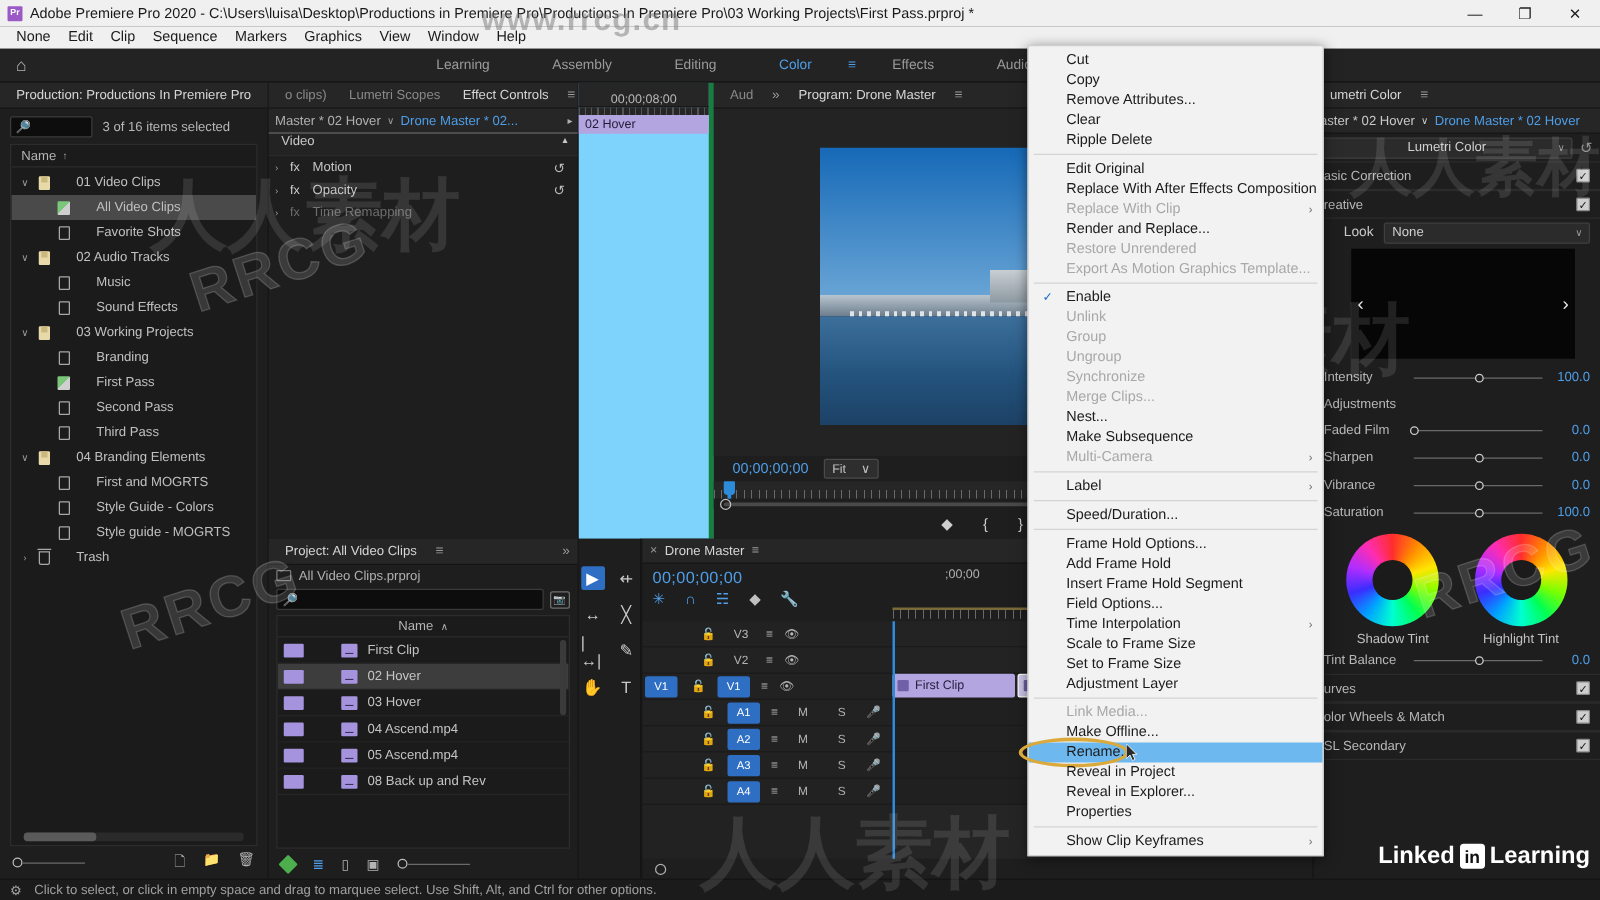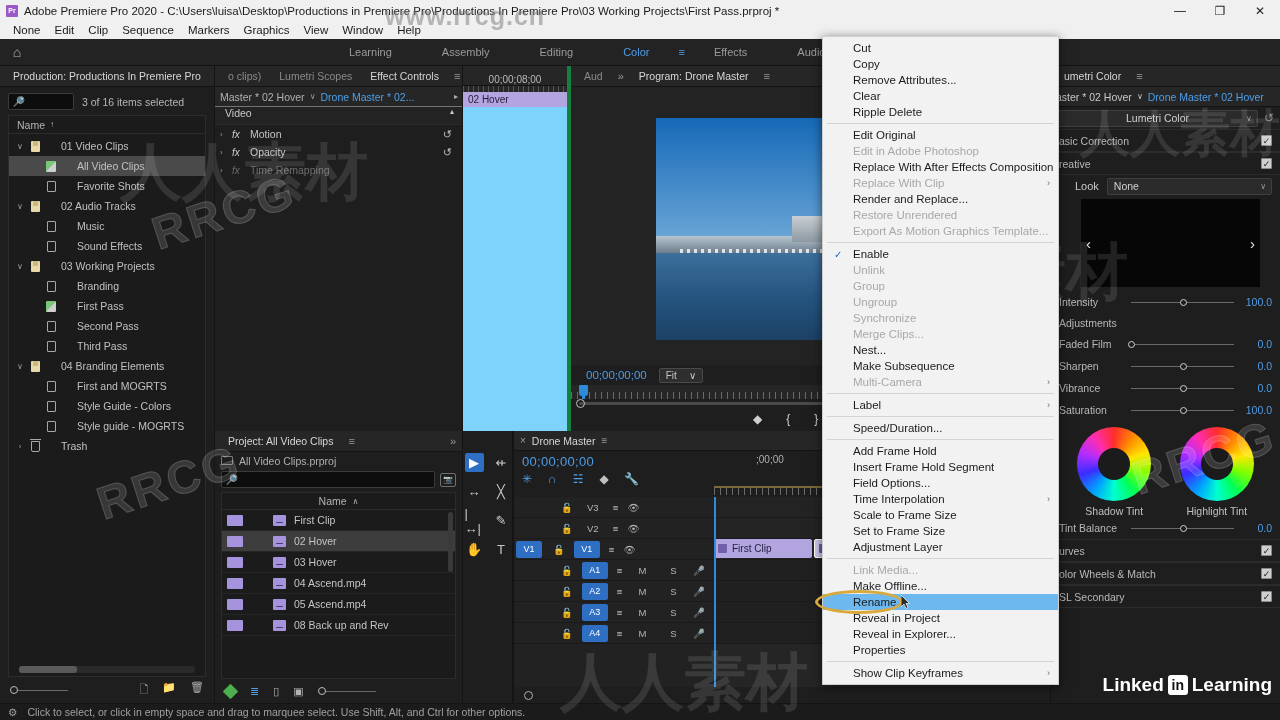--- a/index.html
+++ b/index.html
@@ -132,21 +132,21 @@
   .fx-clipbar .seqname { color:#4e9ee8; }
   .fx-clipbar .play { color:#b0b0b0; font-size:8px; margin-left:auto; padding-right:4px; }
   .fx-body { flex:1; position:relative; }
   .fx-sect { height:18px; display:flex; padding-left:10px;
              font-size:10.5px; color:#c8c8c8; border-bottom:1px solid #2a2a2a;
              background:#232323; }
   .fx-sect .up { margin-left:auto; margin-right:8px; font-size:8px; }
   .fx-row { height:18px; display:flex; align-items:center; font-size:10.5px;
             color:#c4c4c4; padding-left:5px; }
   .fx-row .tw { width:12px; font-size:8px; color:#9a9a9a; }
-  .fx-row .fx { width:18px; font-style:italic; color:#cfcfcf; font-size:10px; }
+  .fx-row .fx { width:18px; color:#cfcfcf; font-size:10px; }
   .fx-row.dim .fx, .fx-row.dim .nm { color:#6d6d6d; }
   .fx-row .reset { margin-left:auto; margin-right:10px; font-size:11px; color:#bdbdbd; }
 
   
   .fx-tl { width:108px; flex:none; background:#7dd3fc; display:flex; flex-direction:column;
            border-right:4px solid #15803d; }
   .fx-tl-top { height:20px; background:#262626; display:flex; align-items:flex-end;
                justify-content:center; font-size:10px; color:#b8b8b8;
                border-bottom:1px solid #141414; }
   .fx-tl-ruler { height:6px; background:#262626;
@@ -986,23 +986,20 @@
     <div class="mi">
       <span>Clear</span>
     </div>
     <div class="mi">
       <span>Ripple Delete</span>
     </div>
     <div class="sep"></div>
     <div class="mi">
       <span>Edit Original</span>
     </div>
-    <div class="mi dis">
-      <span>Edit in Adobe Photoshop</span>
-    </div>
     <div class="mi">
       <span>Replace With After Effects Composition</span>
     </div>
     <div class="mi dis">
       <span>Replace With Clip</span>
       <span class="sub">›</span>
     </div>
     <div class="mi">
       <span>Render and Replace...</span>
     </div>
@@ -1045,20 +1042,23 @@
     <div class="sep"></div>
     <div class="mi">
       <span>Label</span>
       <span class="sub">›</span>
     </div>
     <div class="sep"></div>
     <div class="mi">
       <span>Speed/Duration...</span>
     </div>
     <div class="sep"></div>
+    <div class="mi">
+      <span>Frame Hold Options...</span>
+    </div>
     <div class="mi">
       <span>Add Frame Hold</span>
     </div>
     <div class="mi">
       <span>Insert Frame Hold Segment</span>
     </div>
     <div class="mi">
       <span>Field Options...</span>
     </div>
     <div class="mi">

